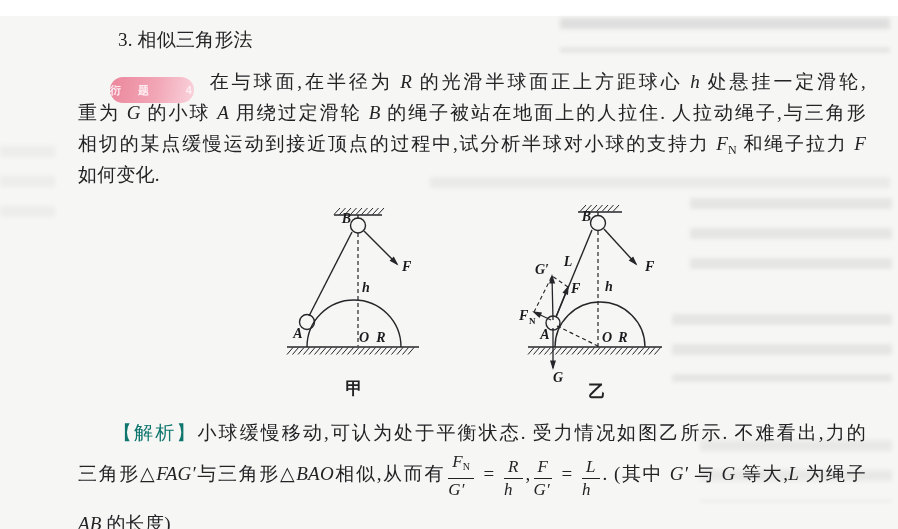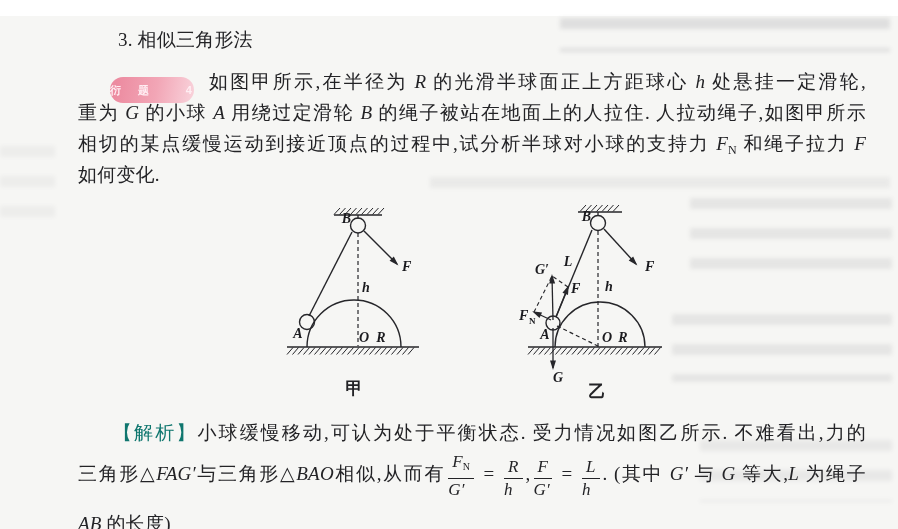--- a/index.html
+++ b/index.html
@@ -50,23 +50,23 @@
   <div class="bleed" style="left:560px;top:2px;width:330px;height:34px;opacity:.30;"></div>
   <div class="bleed" style="left:430px;top:161px;width:460px;height:22px;opacity:.16;"></div>
   <div class="bleed" style="left:690px;top:182px;width:202px;height:86px;opacity:.22;"></div>
   <div class="bleed" style="left:672px;top:298px;width:220px;height:68px;opacity:.22;"></div>
   <div class="bleed" style="left:700px;top:424px;width:192px;height:62px;opacity:.18;"></div>
   <div class="bleed" style="left:0px;top:130px;width:55px;height:80px;opacity:.12;"></div>
 
   <div class="line heading">3. 相似三角形法</div>
 
   <div class="line p1 just">
-    <span class="badge">衍题 4</span><span><span>如图甲所示,在半径为 </span><span class="var">R</span><span> 的光滑半球面正上方距球心 </span><span class="var">h</span><span> 处悬挂一定滑轮,</span></span>
+    <span class="badge">衍题 4</span><span><span>在与球面,在半径为 </span><span class="var">R</span><span> 的光滑半球面正上方距球心 </span><span class="var">h</span><span> 处悬挂一定滑轮,</span></span>
   </div>
-  <div class="line p2 just"><span>重为 </span><span class="var">G</span><span> 的小球 </span><span class="var">A</span><span> 用绕过定滑轮 </span><span class="var">B</span><span> 的绳子被站在地面上的人拉住. 人拉动绳子,如图甲所示</span></div>
+  <div class="line p2 just"><span>重为 </span><span class="var">G</span><span> 的小球 </span><span class="var">A</span><span> 用绕过定滑轮 </span><span class="var">B</span><span> 的绳子被站在地面上的人拉住. 人拉动绳子,与三角形</span></div>
   <div class="line p4"><span>如何变化.</span></div>
   <div class="line p3 just"><span>相切的某点缓慢运动到接近顶点的过程中,试分析半球对小球的支持力 </span><span class="var">F</span><span class="sub">N</span><span> 和绳子拉力 </span><span class="var">F</span></div>
 
   <svg class="fig" style="left:230px;top:180px;" width="240" height="210" viewBox="0 0 240 210">
     <g>
         <line x1="104" y1="18.5" x2="110" y2="12" stroke="#26262a" stroke-width="1"></line>
         <line x1="109.5" y1="18.5" x2="115.5" y2="12" stroke="#26262a" stroke-width="1"></line>
         <line x1="115" y1="18.5" x2="121" y2="12" stroke="#26262a" stroke-width="1"></line>
         <line x1="120.5" y1="18.5" x2="126.5" y2="12" stroke="#26262a" stroke-width="1"></line>
         <line x1="126" y1="18.5" x2="132" y2="12" stroke="#26262a" stroke-width="1"></line>

